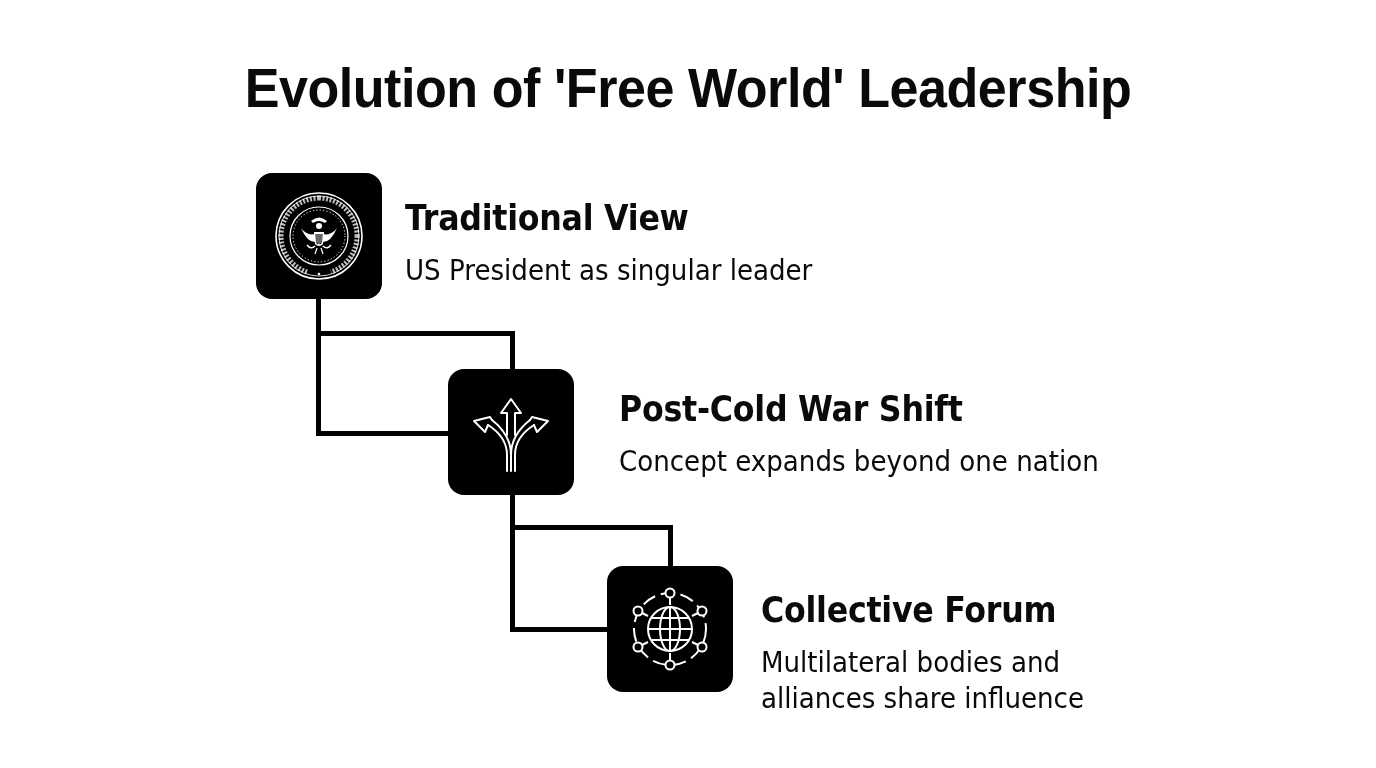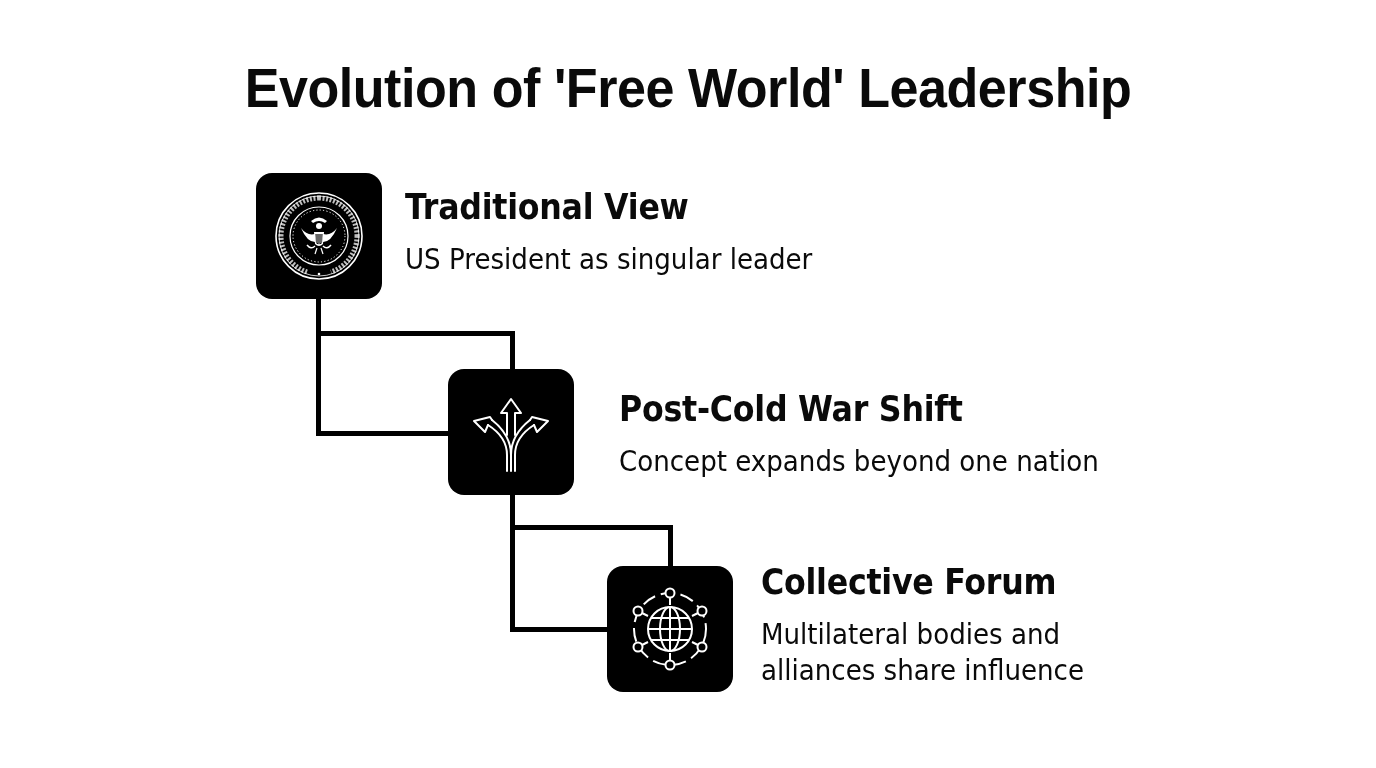--- a/index.html
+++ b/index.html
@@ -47,21 +47,21 @@
     <path d="M30 40 Q36 48 44 46 L44 54 Q36 54 30 40 Z" fill="#fff"></path>
     <path d="M66 40 Q60 48 52 46 L52 54 Q60 54 66 40 Z" fill="#fff"></path>
     <path d="M43 44 L53 44 L52 56 Q48 60 44 56 Z" fill="#fff"></path>
     <path d="M44.5 46 L51.5 46 L51 55 Q48 57.5 45 55 Z" fill="#000"></path>
     <path d="M46 46 L46 55 M48 46 L48 57 M50 46 L50 55" stroke="#fff" stroke-width="0.8"></path>
     <path d="M36 57 Q40 62 44 58" fill="none" stroke="#fff" stroke-width="1.5"></path>
     <path d="M60 57 Q56 62 52 58" fill="none" stroke="#fff" stroke-width="1.5"></path>
     <path d="M46 60 L44 66 M50 60 L52 66" stroke="#fff" stroke-width="1.2"></path>
   </svg>
 </div>
-<div class="node-text t1" style="left:405px; top:185px;">
+<div class="node-text t1" style="left:405px; top:196px;">
   <div class="node-title">Traditional View</div>
   <div class="node-desc">US President as singular leader</div>
 </div>
 
 <div class="node-icon" style="left:448px; top:369px;">
   <svg width="90" height="90" viewBox="0 0 90 90" fill="none" stroke="#fff" stroke-width="2" stroke-linejoin="round" stroke-linecap="round">
 
     <path d="M41 48 L41 26 L35 26 L45 12 L55 26 L49 26 L49 48"></path>
 
     <path d="M41 84 L41 68 Q41 50 22 38"></path>
@@ -93,16 +93,16 @@
 
     <path d="M46 14.5 L46 22 M46 70 L46 77.5 M18 30 L24 33 M74 30 L68 33 M18 62 L24 59 M74 62 L68 59"></path>
 
     <circle cx="46" cy="46" r="22"></circle>
     <ellipse cx="46" cy="46" rx="10" ry="22"></ellipse>
     <path d="M46 24 L46 68"></path>
     <path d="M24 46 L68 46"></path>
     <path d="M27 35 L65 35 M27 57 L65 57"></path>
   </svg>
 </div>
-<div class="node-text t3" style="left:761px; top:560px;">
+<div class="node-text t3" style="left:761px; top:588px;">
   <div class="node-title">Collective Forum</div>
   <div class="node-desc">Multilateral bodies and alliances share influence</div>
 </div>
 
 </body></html>

